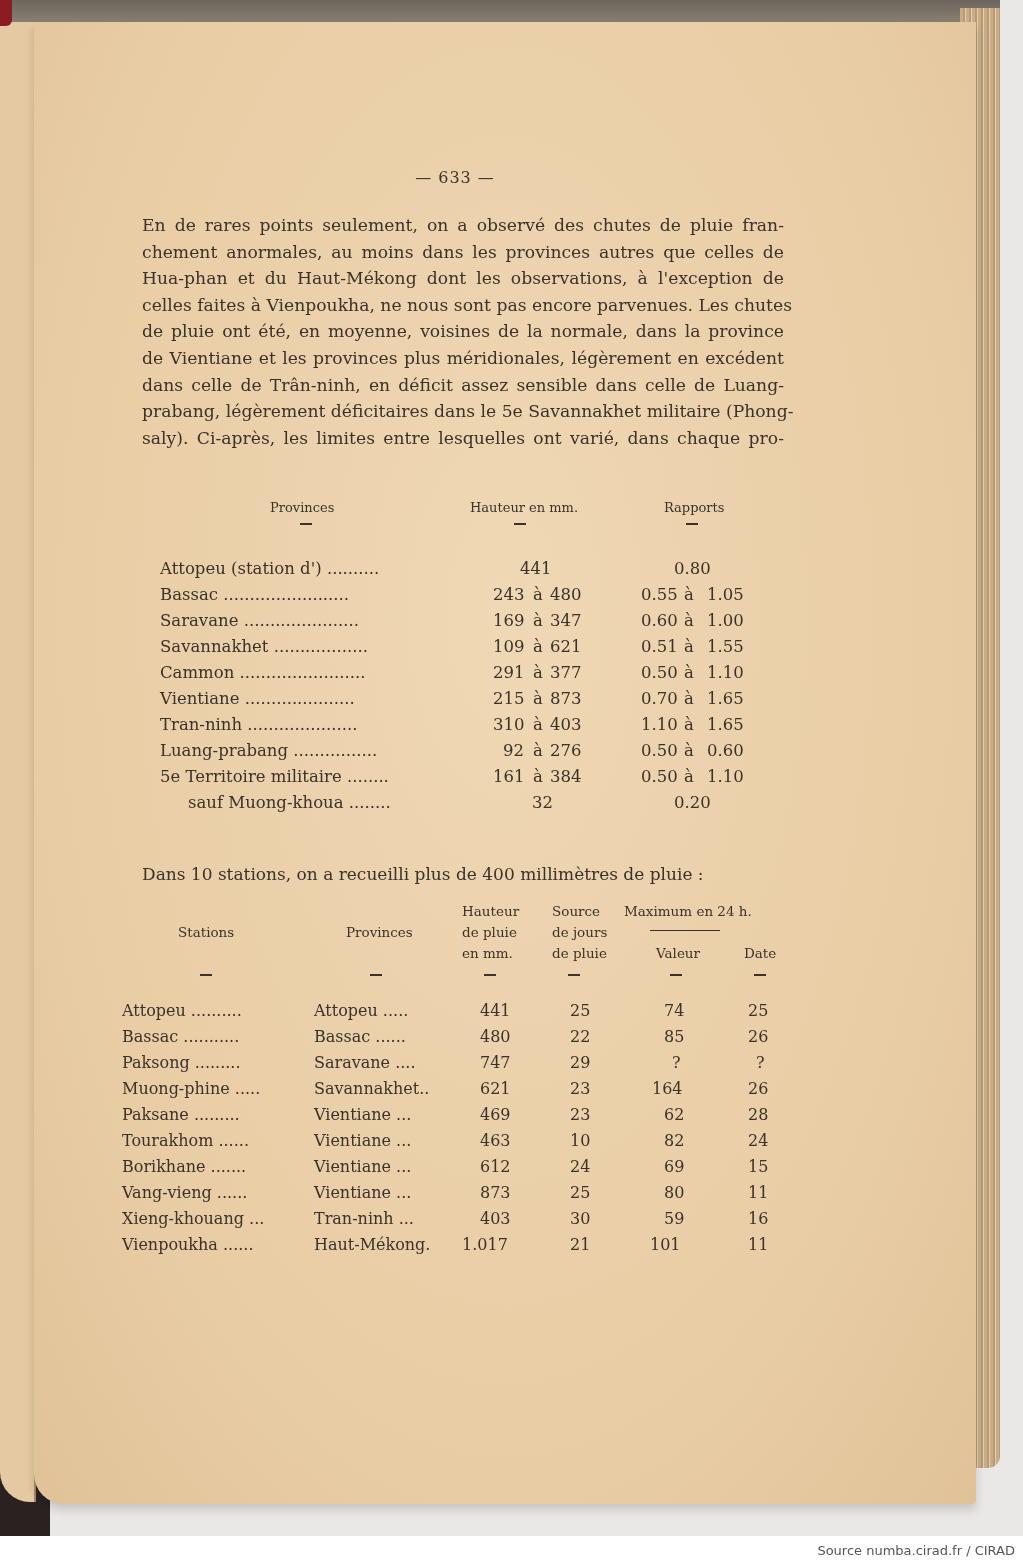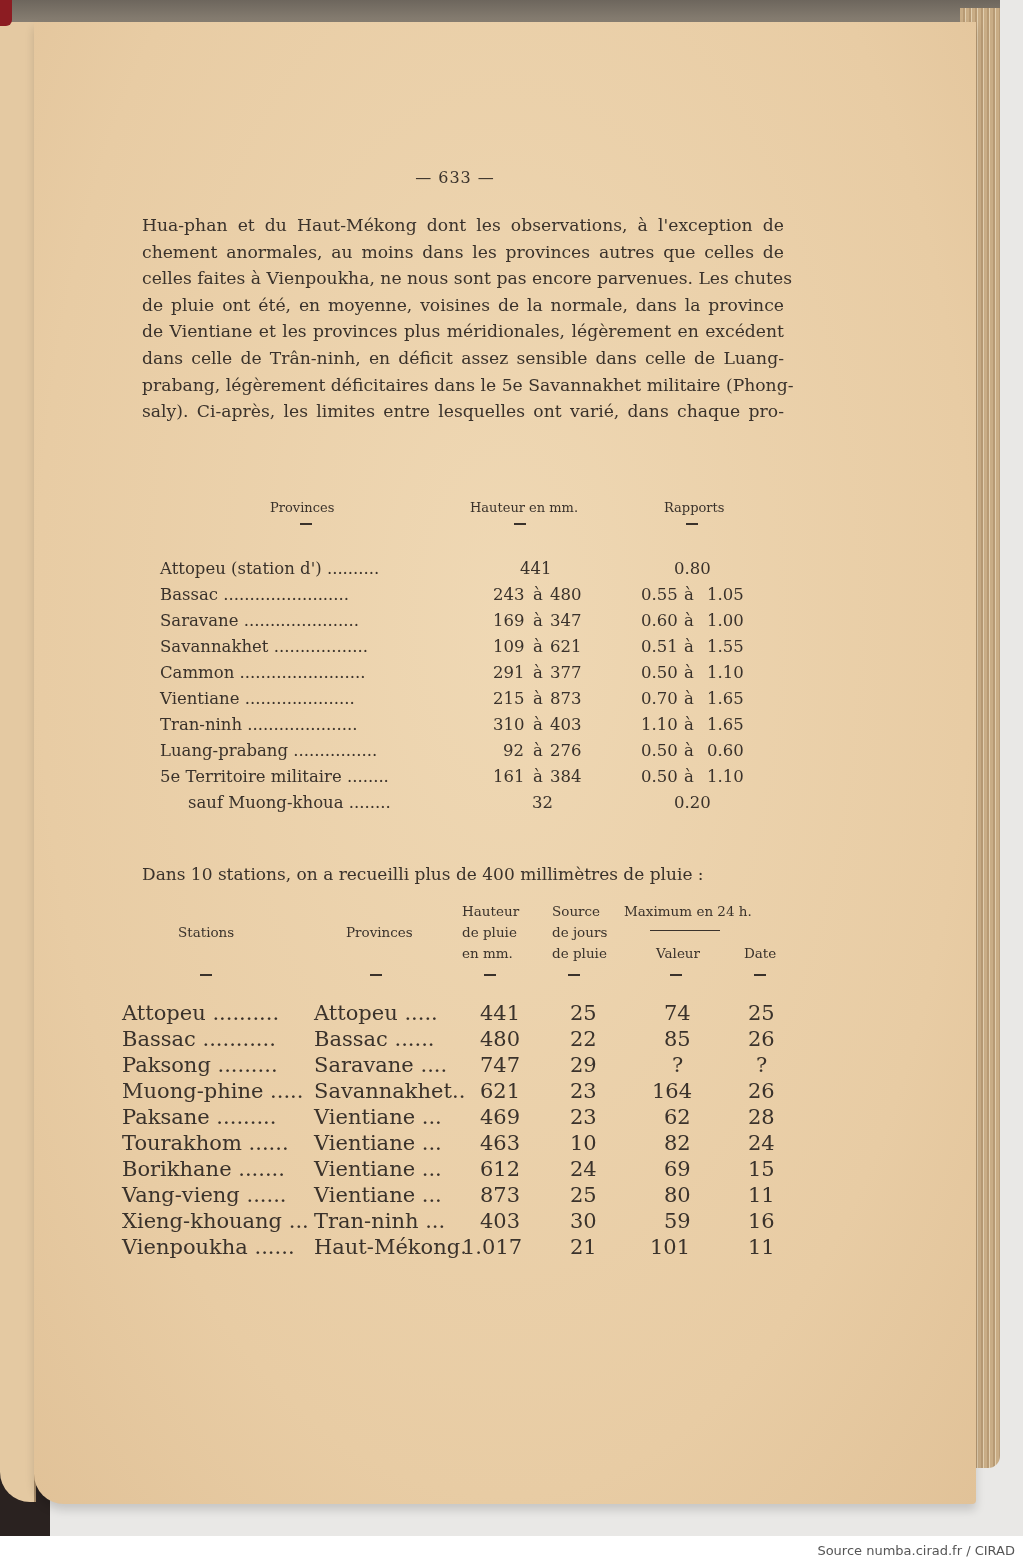--- a/index.html
+++ b/index.html
@@ -58,21 +58,21 @@
   .t1-header { position:absolute; top:500px; font-size:13px; }
   .dash { position:absolute; width:12px; height:2px; background:#3a322b; }
   .t1-row { position:absolute; left:160px; width:620px; height:26px; font-size:16.5px; }
   .t1-row .name { position:absolute; left:0; white-space:nowrap; }
   .t1-row .h { position:absolute; white-space:nowrap; }
   .t1-row .r { position:absolute; white-space:nowrap; }
 
   .intro2 { position:absolute; left:142px; top:864px; font-size:17px; white-space:nowrap; }
   .t2-head { position:absolute; font-size:13.5px; line-height:21px; white-space:nowrap; }
   .t2-rule { position:absolute; left:650px; top:930px; width:70px; height:1px; background:#3a322b; }
-  .t2-row { position:absolute; left:122px; width:680px; height:26px; font-size:21px; }
+  .t2-row { position:absolute; left:122px; width:680px; height:26px; font-size:16px; }
   .t2-row span { position:absolute; white-space:nowrap; }
 
   .source {
     position:absolute; right:8px; top:1543px;
     font-family:"DejaVu Sans", sans-serif; font-size:13px; color:#555;
   }
 </style>
 </head>
 <body>
 
@@ -81,22 +81,23 @@
 <div class="cover-top"></div>
 <div class="left-page"></div>
 <div class="red-ribbon"></div>
 <div class="page-stack"></div>
 
 <div class="page"></div>
 
 <div class="page-number ink">— 633 —</div>
 
 <div class="paragraph ink">
+  <span class="line">En de rares points seulement, on a observé des chutes de pluie fran-</span>
+  <span class="line">chement anormales, au moins dans les provinces autres que celles de</span>
   <span class="line">Hua-phan et du Haut-Mékong dont les observations, à l'exception de</span>
-  <span class="line">chement anormales, au moins dans les provinces autres que celles de</span>
   <span class="line">celles faites à Vienpoukha, ne nous sont pas encore parvenues. Les chutes</span>
   <span class="line">de pluie ont été, en moyenne, voisines de la normale, dans la province</span>
   <span class="line">de Vientiane et les provinces plus méridionales, légèrement en excédent</span>
   <span class="line">dans celle de Trân-ninh, en déficit assez sensible dans celle de Luang-</span>
   <span class="line">prabang, légèrement déficitaires dans le 5e Savannakhet militaire (Phong-</span>
   <span class="line">saly). Ci-après, les limites entre lesquelles ont varié, dans chaque pro-</span>
 </div>
 
 <div>
   <div class="t1-header ink" style="left:270px">Provinces</div>

